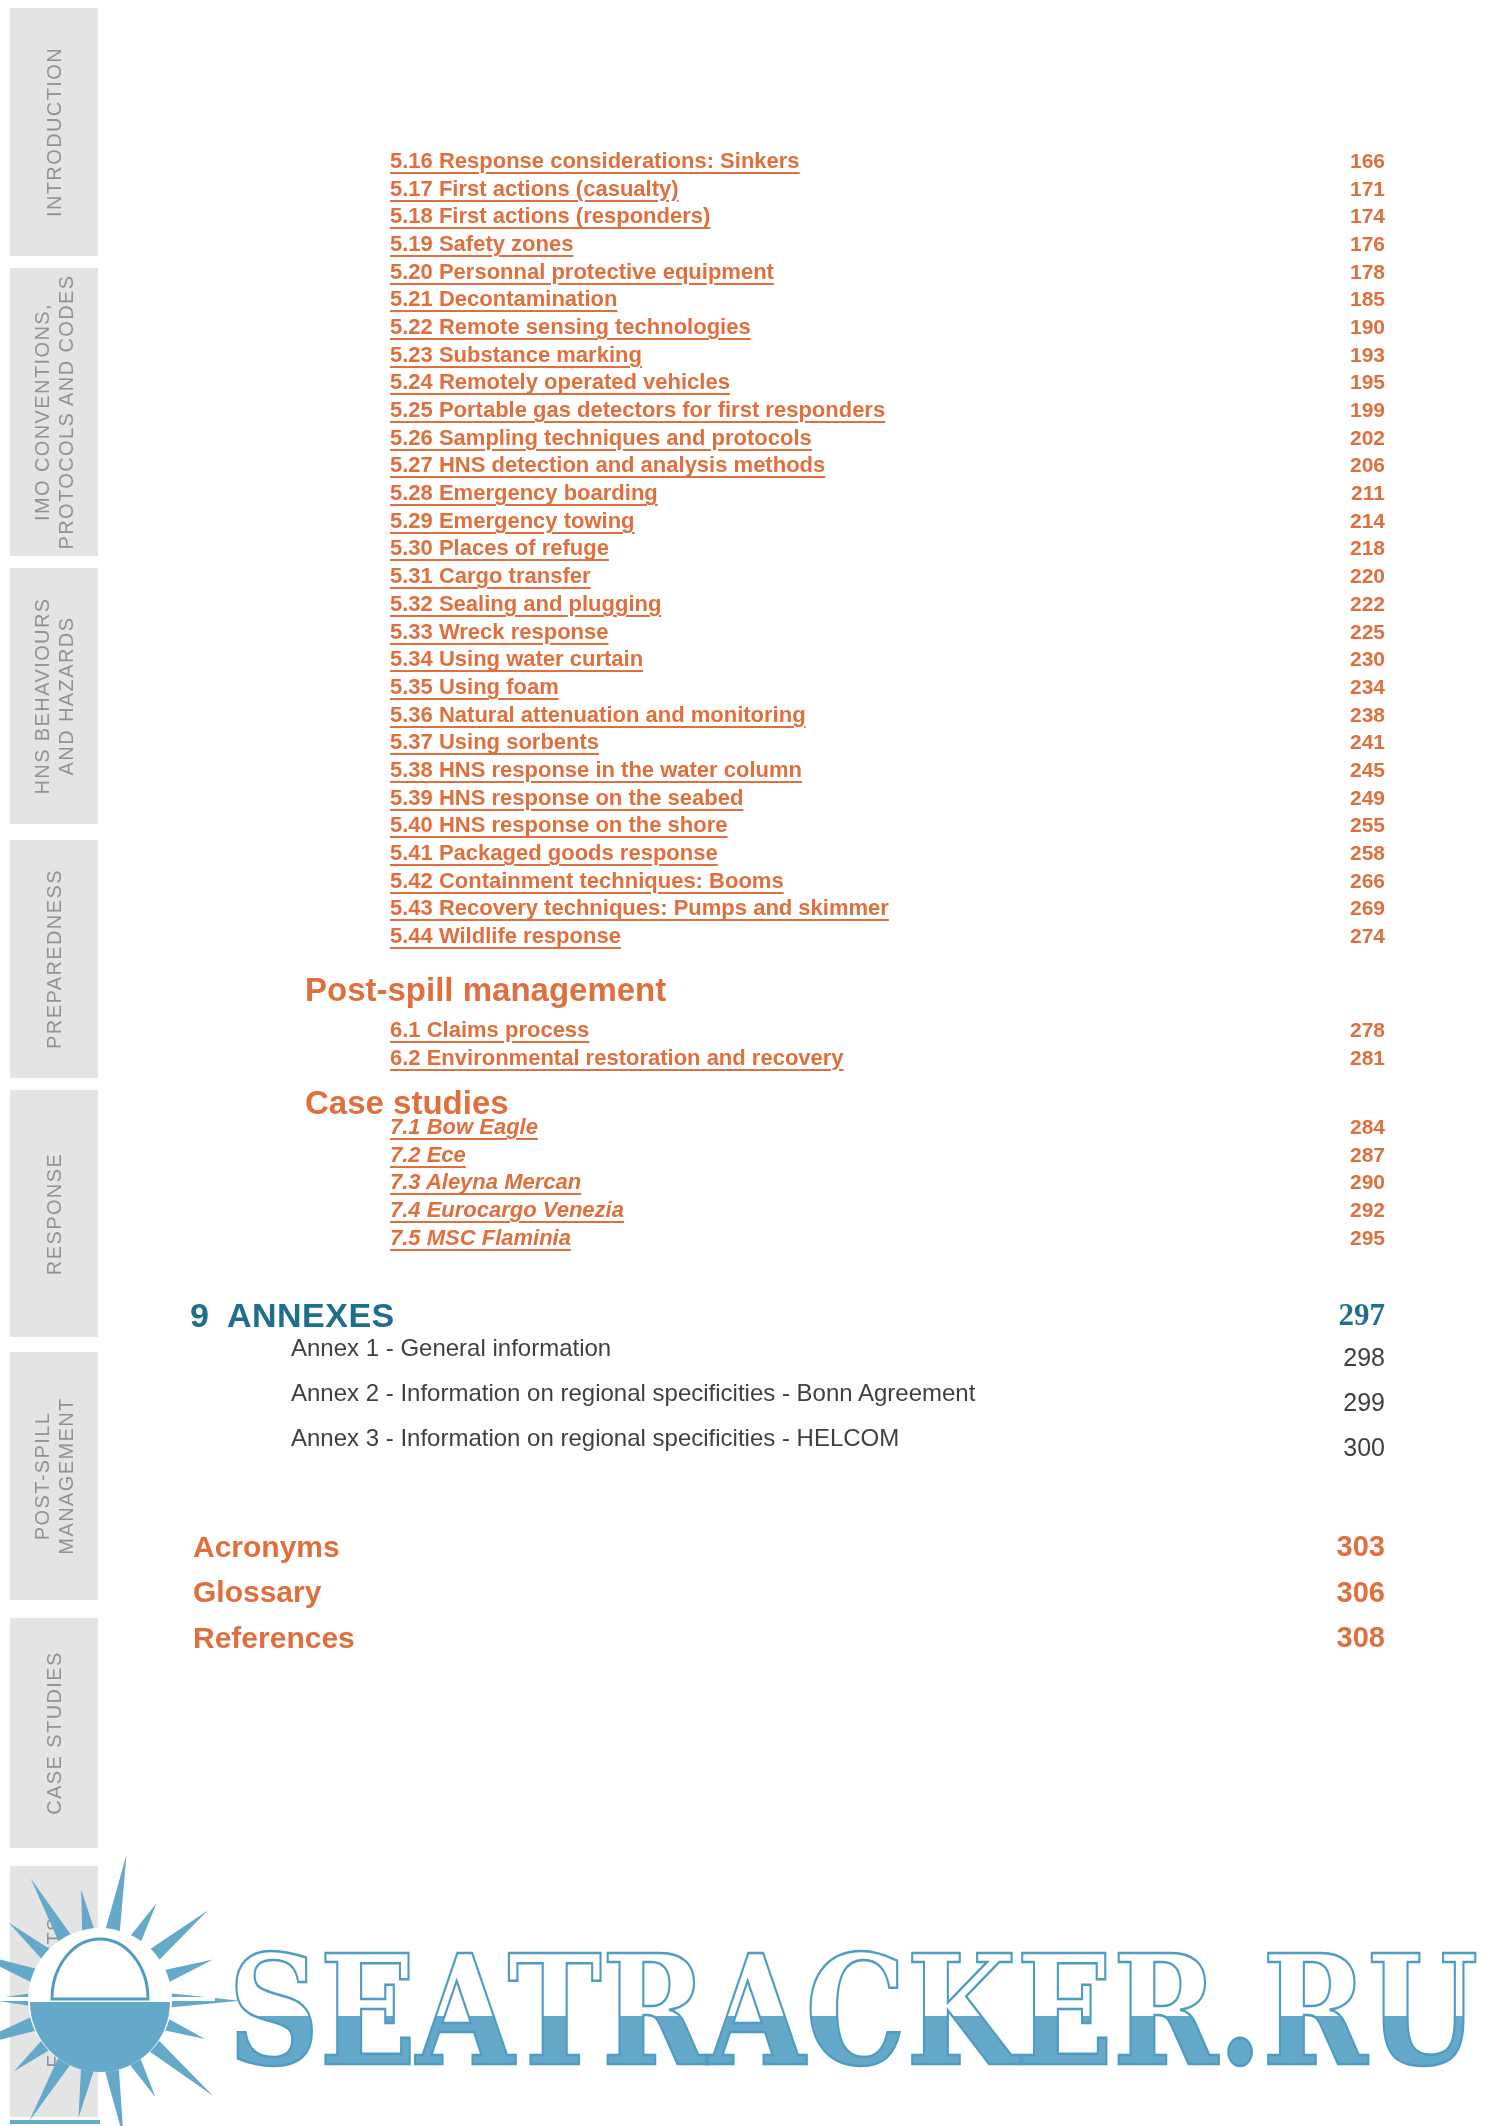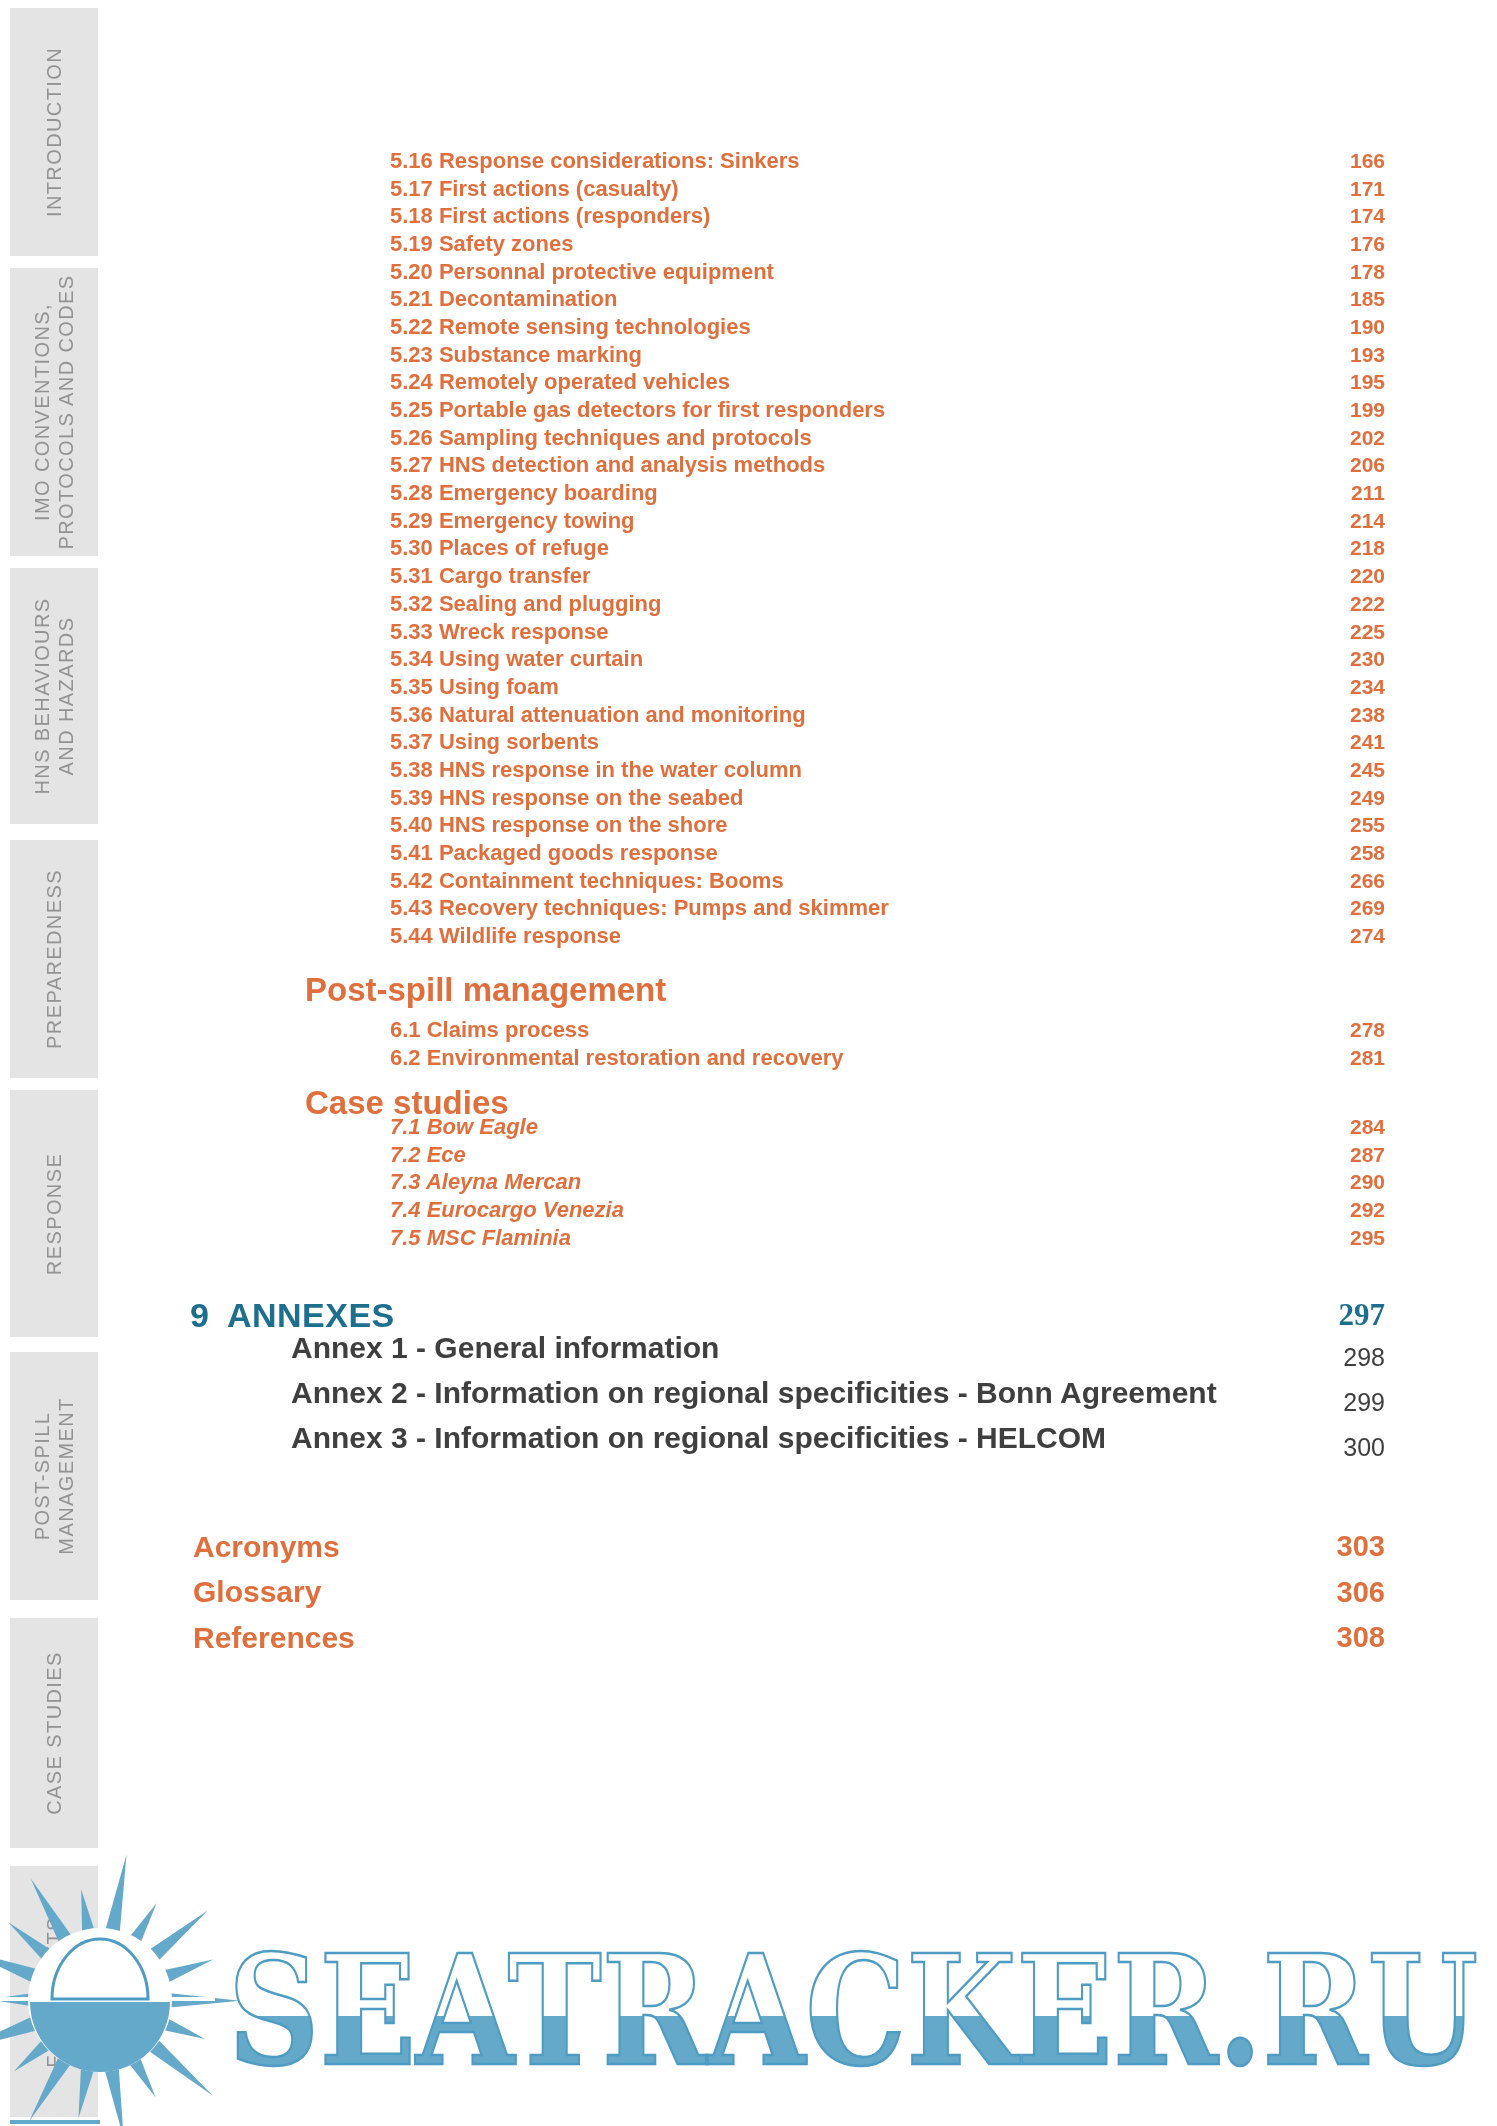--- a/index.html
+++ b/index.html
@@ -24,38 +24,38 @@
   .tab-label{
     transform:rotate(-90deg);white-space:nowrap;text-align:center;
     color:var(--sb-text);font-size:20px;letter-spacing:1.4px;line-height:24px;font-weight:400;
   }
   .tab-label span{display:block;}
   
   .abs{position:absolute;}
   .row{display:flex;justify-content:space-between;align-items:center;height:27.7px;}
   .entry-link{
     color:var(--orange);font-size:22px;font-weight:600;cursor:pointer;
-    text-underline-offset:4px;text-decoration-thickness:1.6px;
+    text-decoration:underline;text-underline-offset:4px;text-decoration-thickness:1.6px;
   }
   .page-num{color:var(--orange);font-size:21px;font-weight:700;}
   .italic-group .entry-link{font-style:italic;}
   .sec-heading{
     color:var(--orange);font-size:33px;font-weight:800;line-height:44px;margin:13px;
   }
   
   .annex-heading-row{
     display:flex;justify-content:space-between;align-items:center;height:46px;
     color:var(--teal);font-weight:800;
   }
   .annex-heading-left{display:flex;align-items:baseline;}
   .annex-num{font-size:34px;}
   .annex-title{font-size:34px;margin-left:18px;letter-spacing:0.5px;}
   .annex-heading-page{font-size:31px;font-weight:800;color:var(--teal);font-family:Liberation Serif, serif;}
   .annex-rows .row{height:45px;}
-  .annex-rows .plain-title{color:var(--annex-text);font-size:30px;font-weight:700;}
+  .annex-rows .plain-title{color:var(--annex-text);font-size:24px;font-weight:400;}
   .annex-rows .plain-page{color:var(--annex-text);font-size:25px;font-weight:400;margin-top:20px;}
   
   .back-rows .row{height:45.5px;}
   .back-rows .plain-title{color:var(--orange);font-size:30px;font-weight:800;}
   .back-rows .plain-page{color:var(--orange);font-size:29px;font-weight:800;}
   
   .wm{position:absolute;left:0;top:0;z-index:3;pointer-events:none;}
 </style>
 </head>
 <body>

